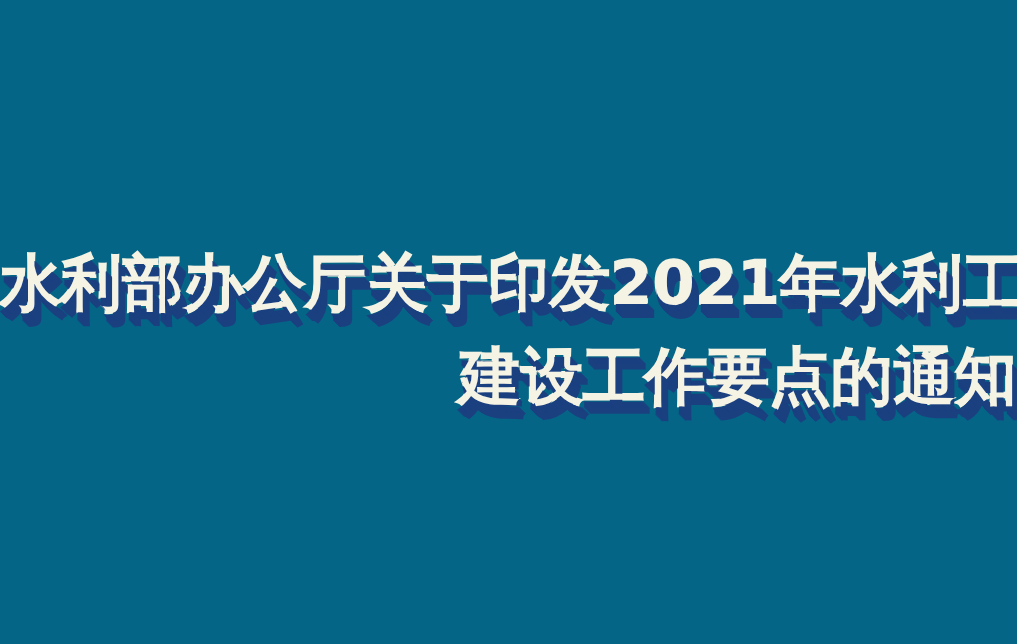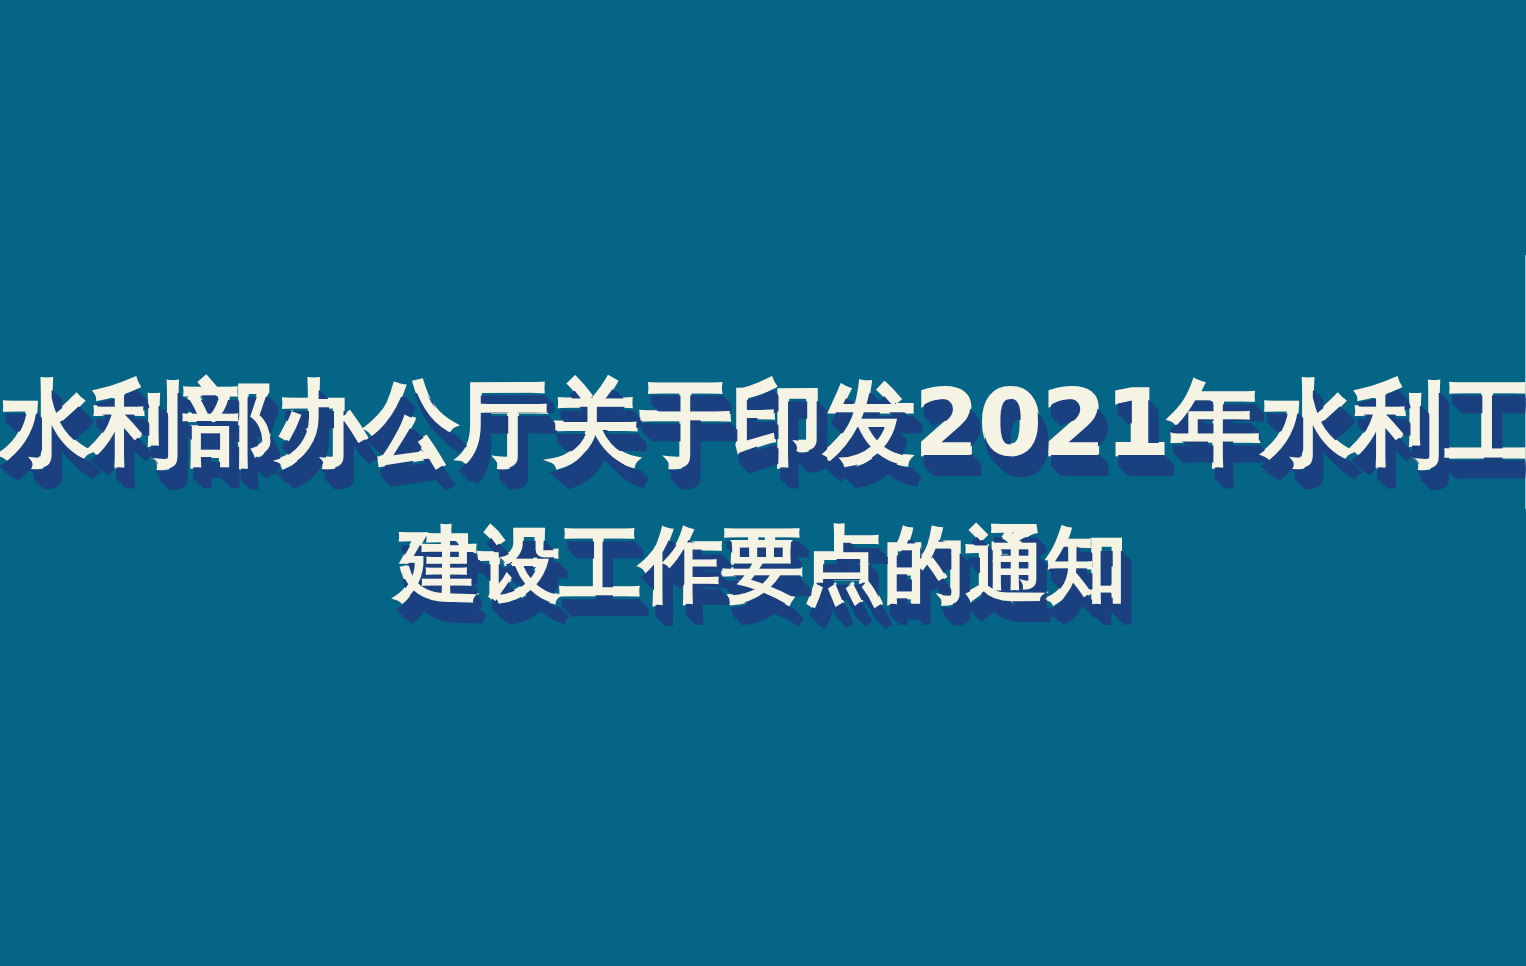--- a/index.html
+++ b/index.html
@@ -50,22 +50,23 @@
     -webkit-text-stroke: 1.5px #F5F3E3;
     paint-order: stroke fill;
   }
 
   .title-line.line-1 {
     font-size: 61px;
     letter-spacing: 0px;
   }
 
   .title-line.line-2 {
-    font-size: 54px;
+    font-size: 62px;
     letter-spacing: 0px;
+    text-align: right;
   }
 </style>
 </head>
 <body>
 
 <div id="poster">
 
   <div id="title-block">
 
     <span class="title-line line-1">水利部办公厅关于印发2021年水利工程</span>

